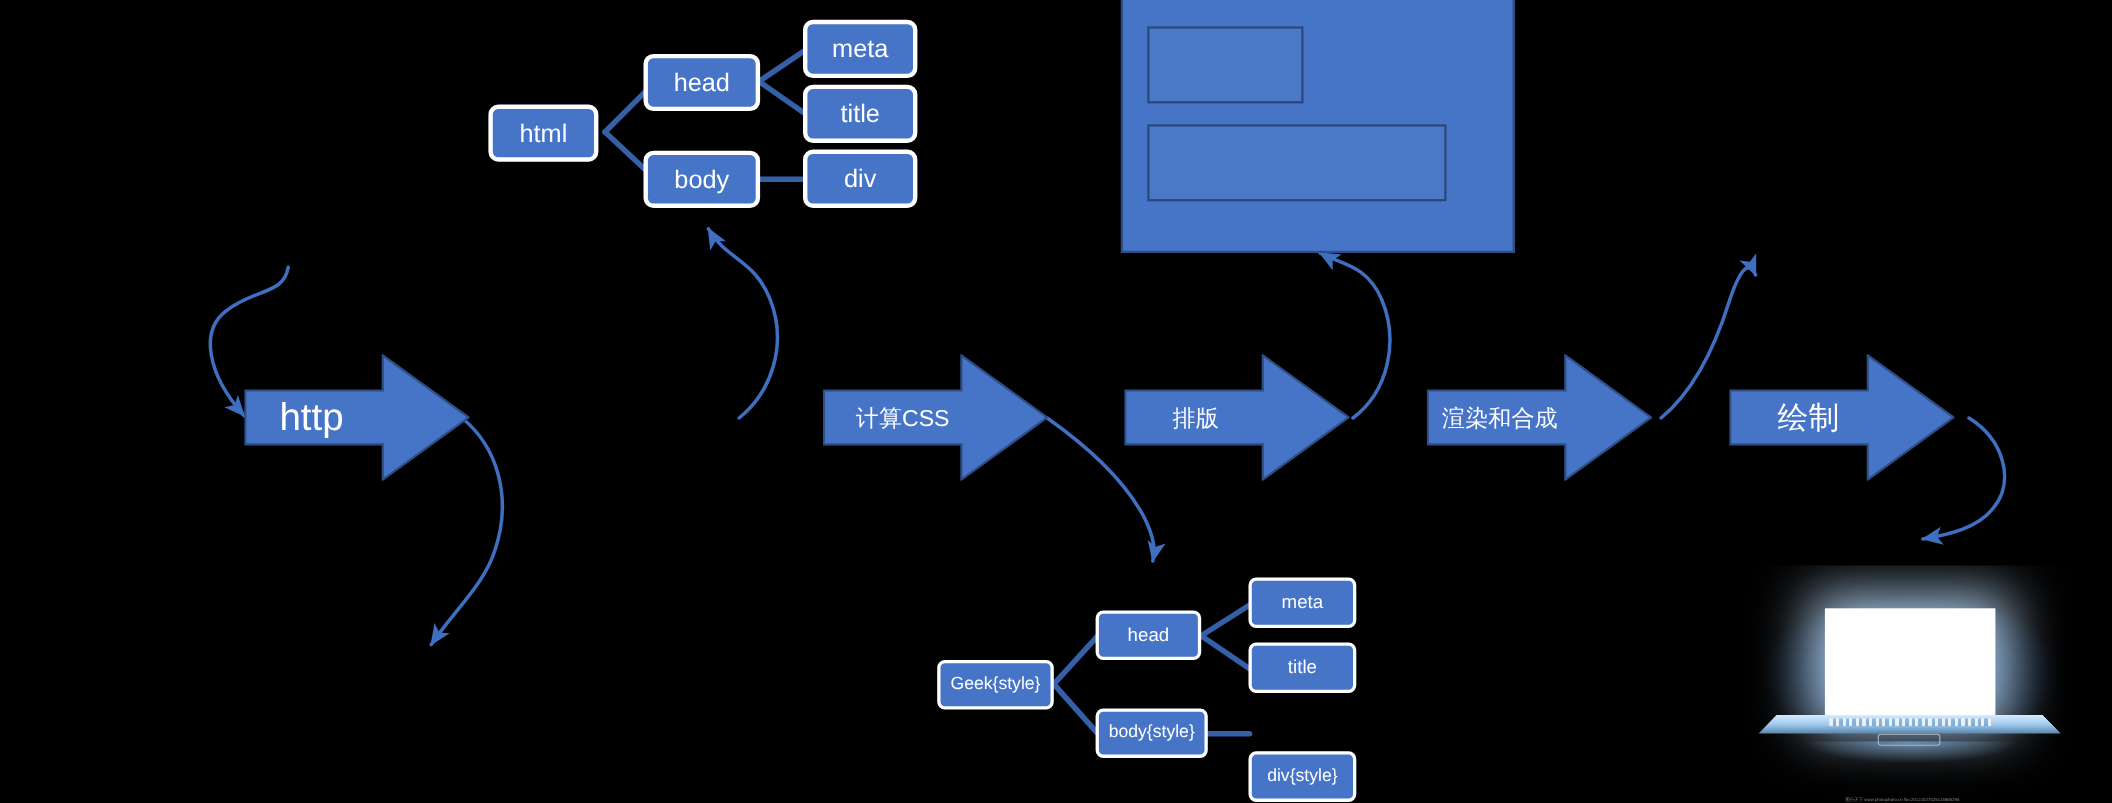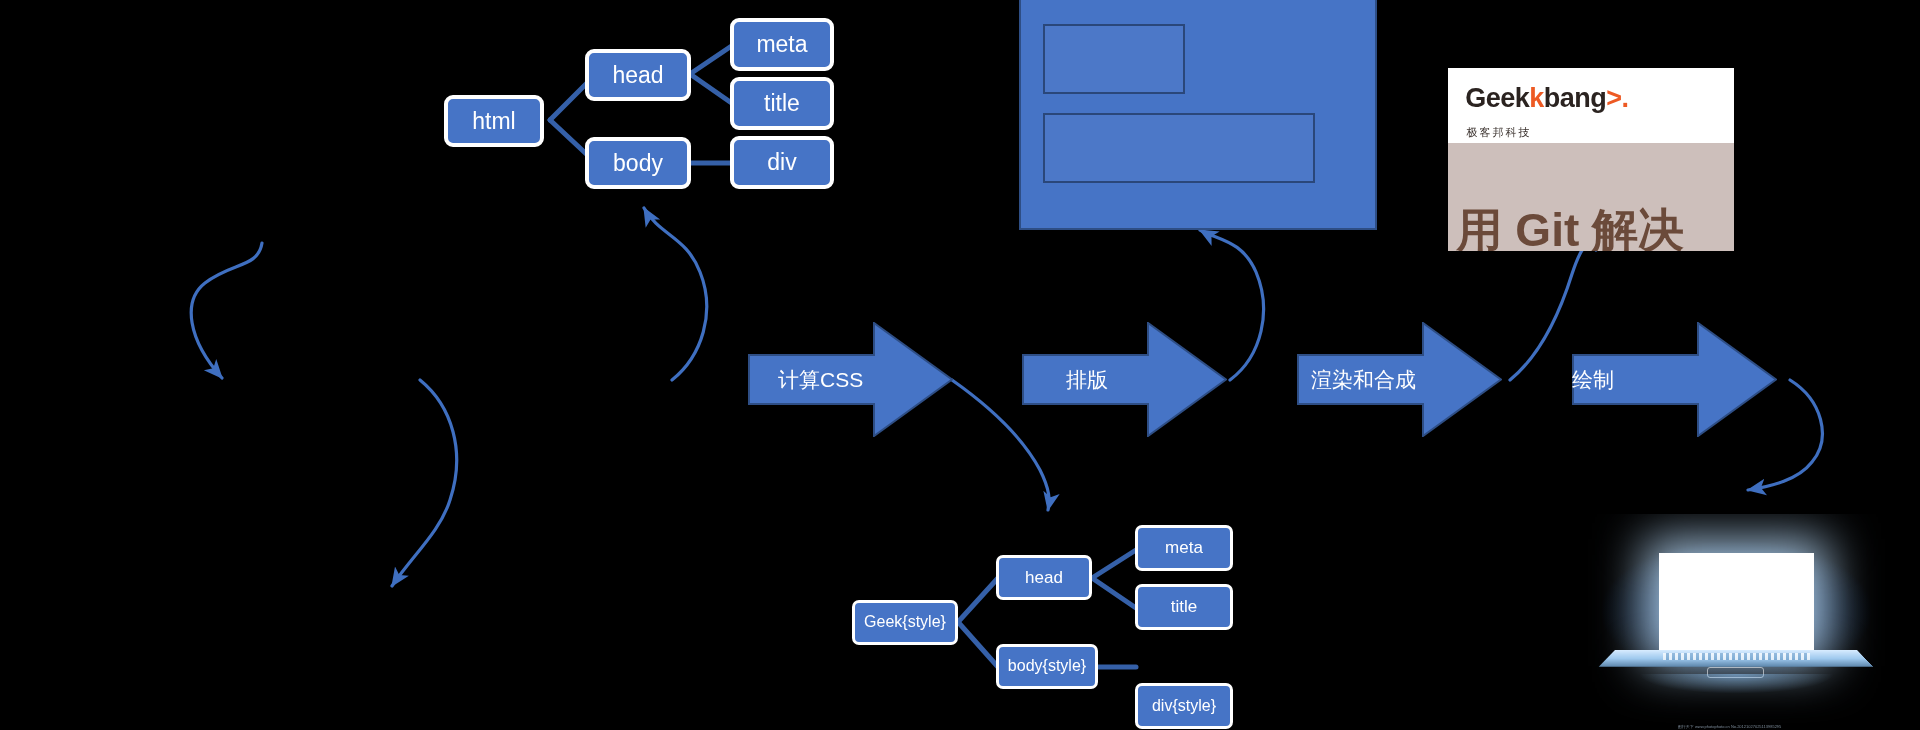--- a/index.html
+++ b/index.html
@@ -280,38 +280,36 @@
   </div>
   <div class="node small" style="left:1135px; top:643px; width:98px; height:46px; font-size:16px;margin-top:40px;">
     <span>div{style}</span>
   </div>
 
   <div class="layoutbox" style="left:1019px; top:-4px; width:358px; height:234px;">
     <div class="inner" style="left:22px; top:26px; width:142px; height:70px;"></div>
     <div class="inner" style="left:22px; top:115px; width:272px; height:70px;"></div>
   </div>
 
-  <div class="geek" style="left:1448px; top:68px; width:286px; height:183px;">
-    <div class="topbar"></div>
-    <div class="logo" style="font-size:27px;">
-      <span>Geek</span><span class="k">k</span><span>bang</span><span class="gt">&gt;</span><span class="dot">.</span>
-    </div>
-    <div class="sub" style="font-size:11px;">极客邦科技</div>
-    <div class="headline" style="font-size:46px;">用 Git 解决</div>
-  </div>
 
   <div class="laptop" style="left:1553px; top:514px; width:367px; height:216px;">
     <div class="screen"></div>
     <div class="base"></div>
     <div class="keys"></div>
     <div class="pad"></div>
     <div class="glow"></div>
     <div class="watermark" style="font-size:4px;">图行天下 www.photophoto.cn  No.20121027025113985295</div>
   </div>
 
+  <div class="blockarrow" style="left:222px; top:322px; width:205px; height:115px;">
+    <svg width="205" height="115" viewBox="0 0 205 115">
+      <polygon points="1,33 126,33 126,1 204,57.5 126,114 126,82 1,82" fill="#4674C6" stroke="#2E4E85" stroke-width="2"></polygon>
+    </svg>
+    <div class="label" style="font-size:35px; padding-left:32px;">http</div>
+  </div>
 
 
   <div class="blockarrow" style="left:748px; top:322px; width:205px; height:115px;">
     <svg width="205" height="115" viewBox="0 0 205 115">
       <polygon points="1,33 126,33 126,1 204,57.5 126,114 126,82 1,82" fill="#4674C6" stroke="#2E4E85" stroke-width="2"></polygon>
     </svg>
     <div class="label" style="font-size:21px; padding-left:30px;">计算CSS</div>
   </div>
 
   <div class="blockarrow" style="left:1022px; top:322px; width:205px; height:115px;">
@@ -325,16 +323,16 @@
     <svg width="205" height="115" viewBox="0 0 205 115">
       <polygon points="1,33 126,33 126,1 204,57.5 126,114 126,82 1,82" fill="#4674C6" stroke="#2E4E85" stroke-width="2"></polygon>
     </svg>
     <div class="label" style="font-size:21px; padding-left:14px;">渲染和合成</div>
   </div>
 
   <div class="blockarrow" style="left:1572px; top:322px; width:205px; height:115px;">
     <svg width="205" height="115" viewBox="0 0 205 115">
       <polygon points="1,33 126,33 126,1 204,57.5 126,114 126,82 1,82" fill="#4674C6" stroke="#2E4E85" stroke-width="2"></polygon>
     </svg>
-    <div class="label" style="font-size:21px; ">绘制</div>
+    <div class="label" style="font-size:28px; padding-left:44px;">绘制</div>
   </div>
 
 </div>
 
 </body></html>

